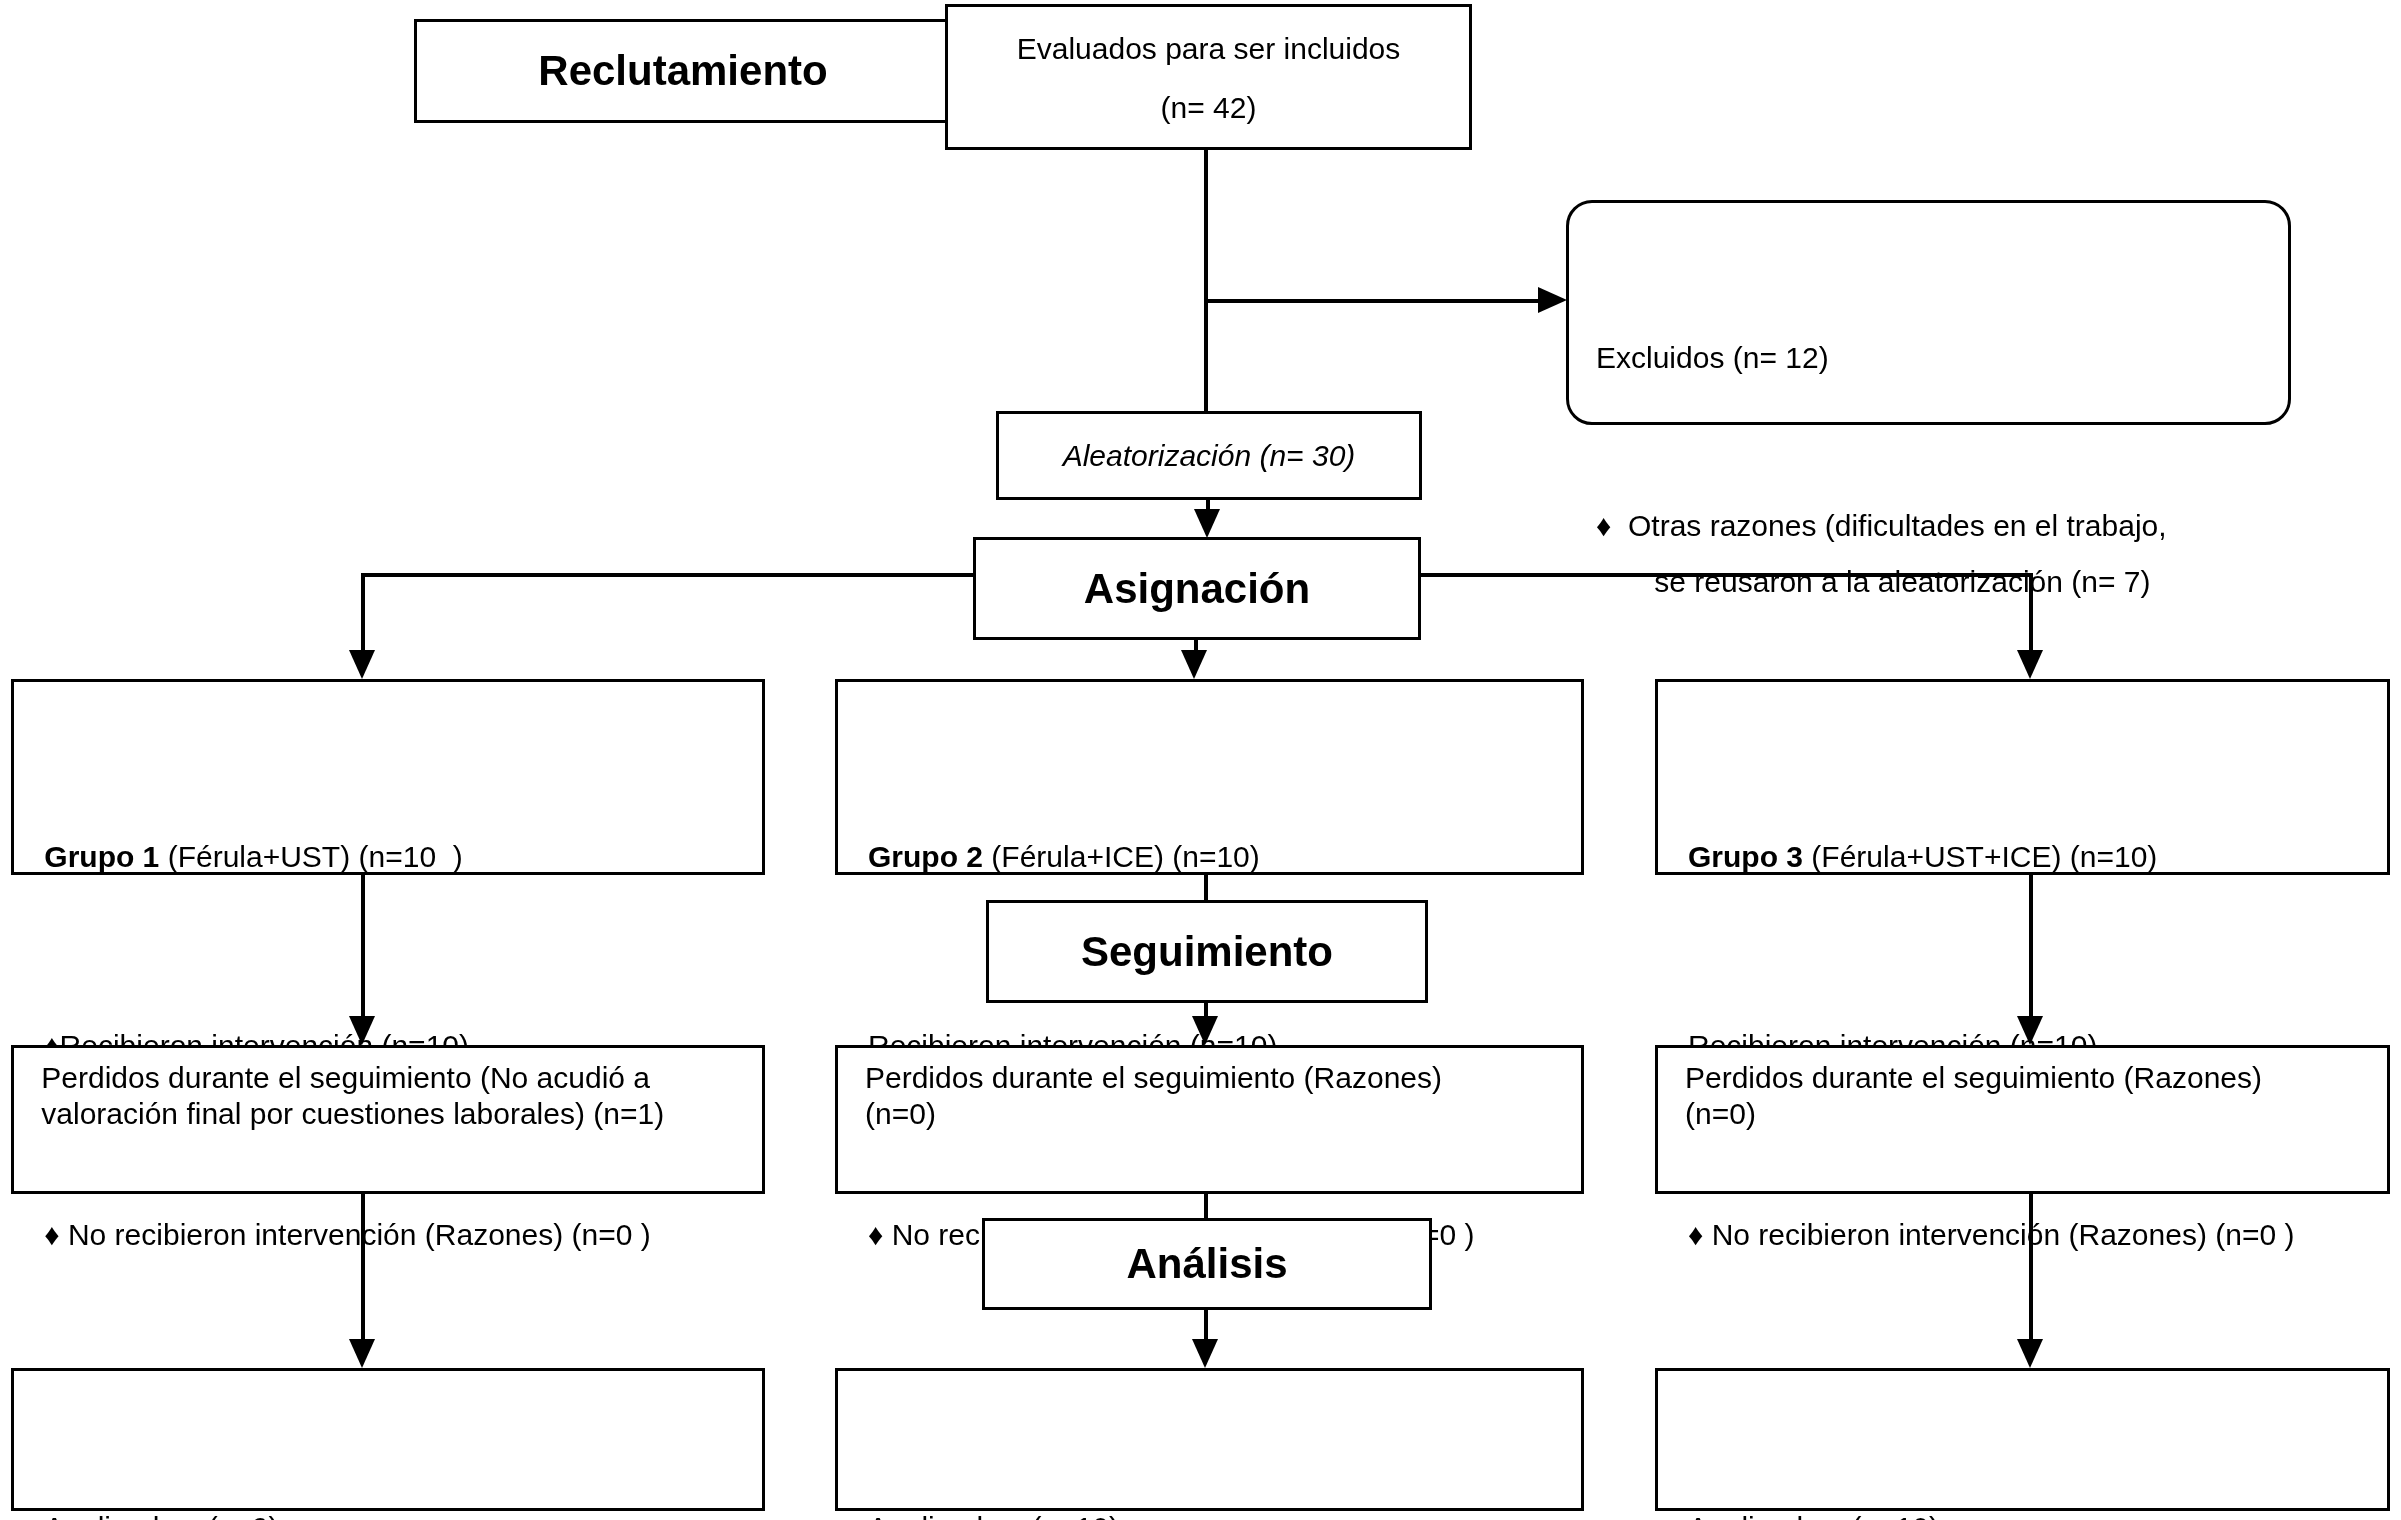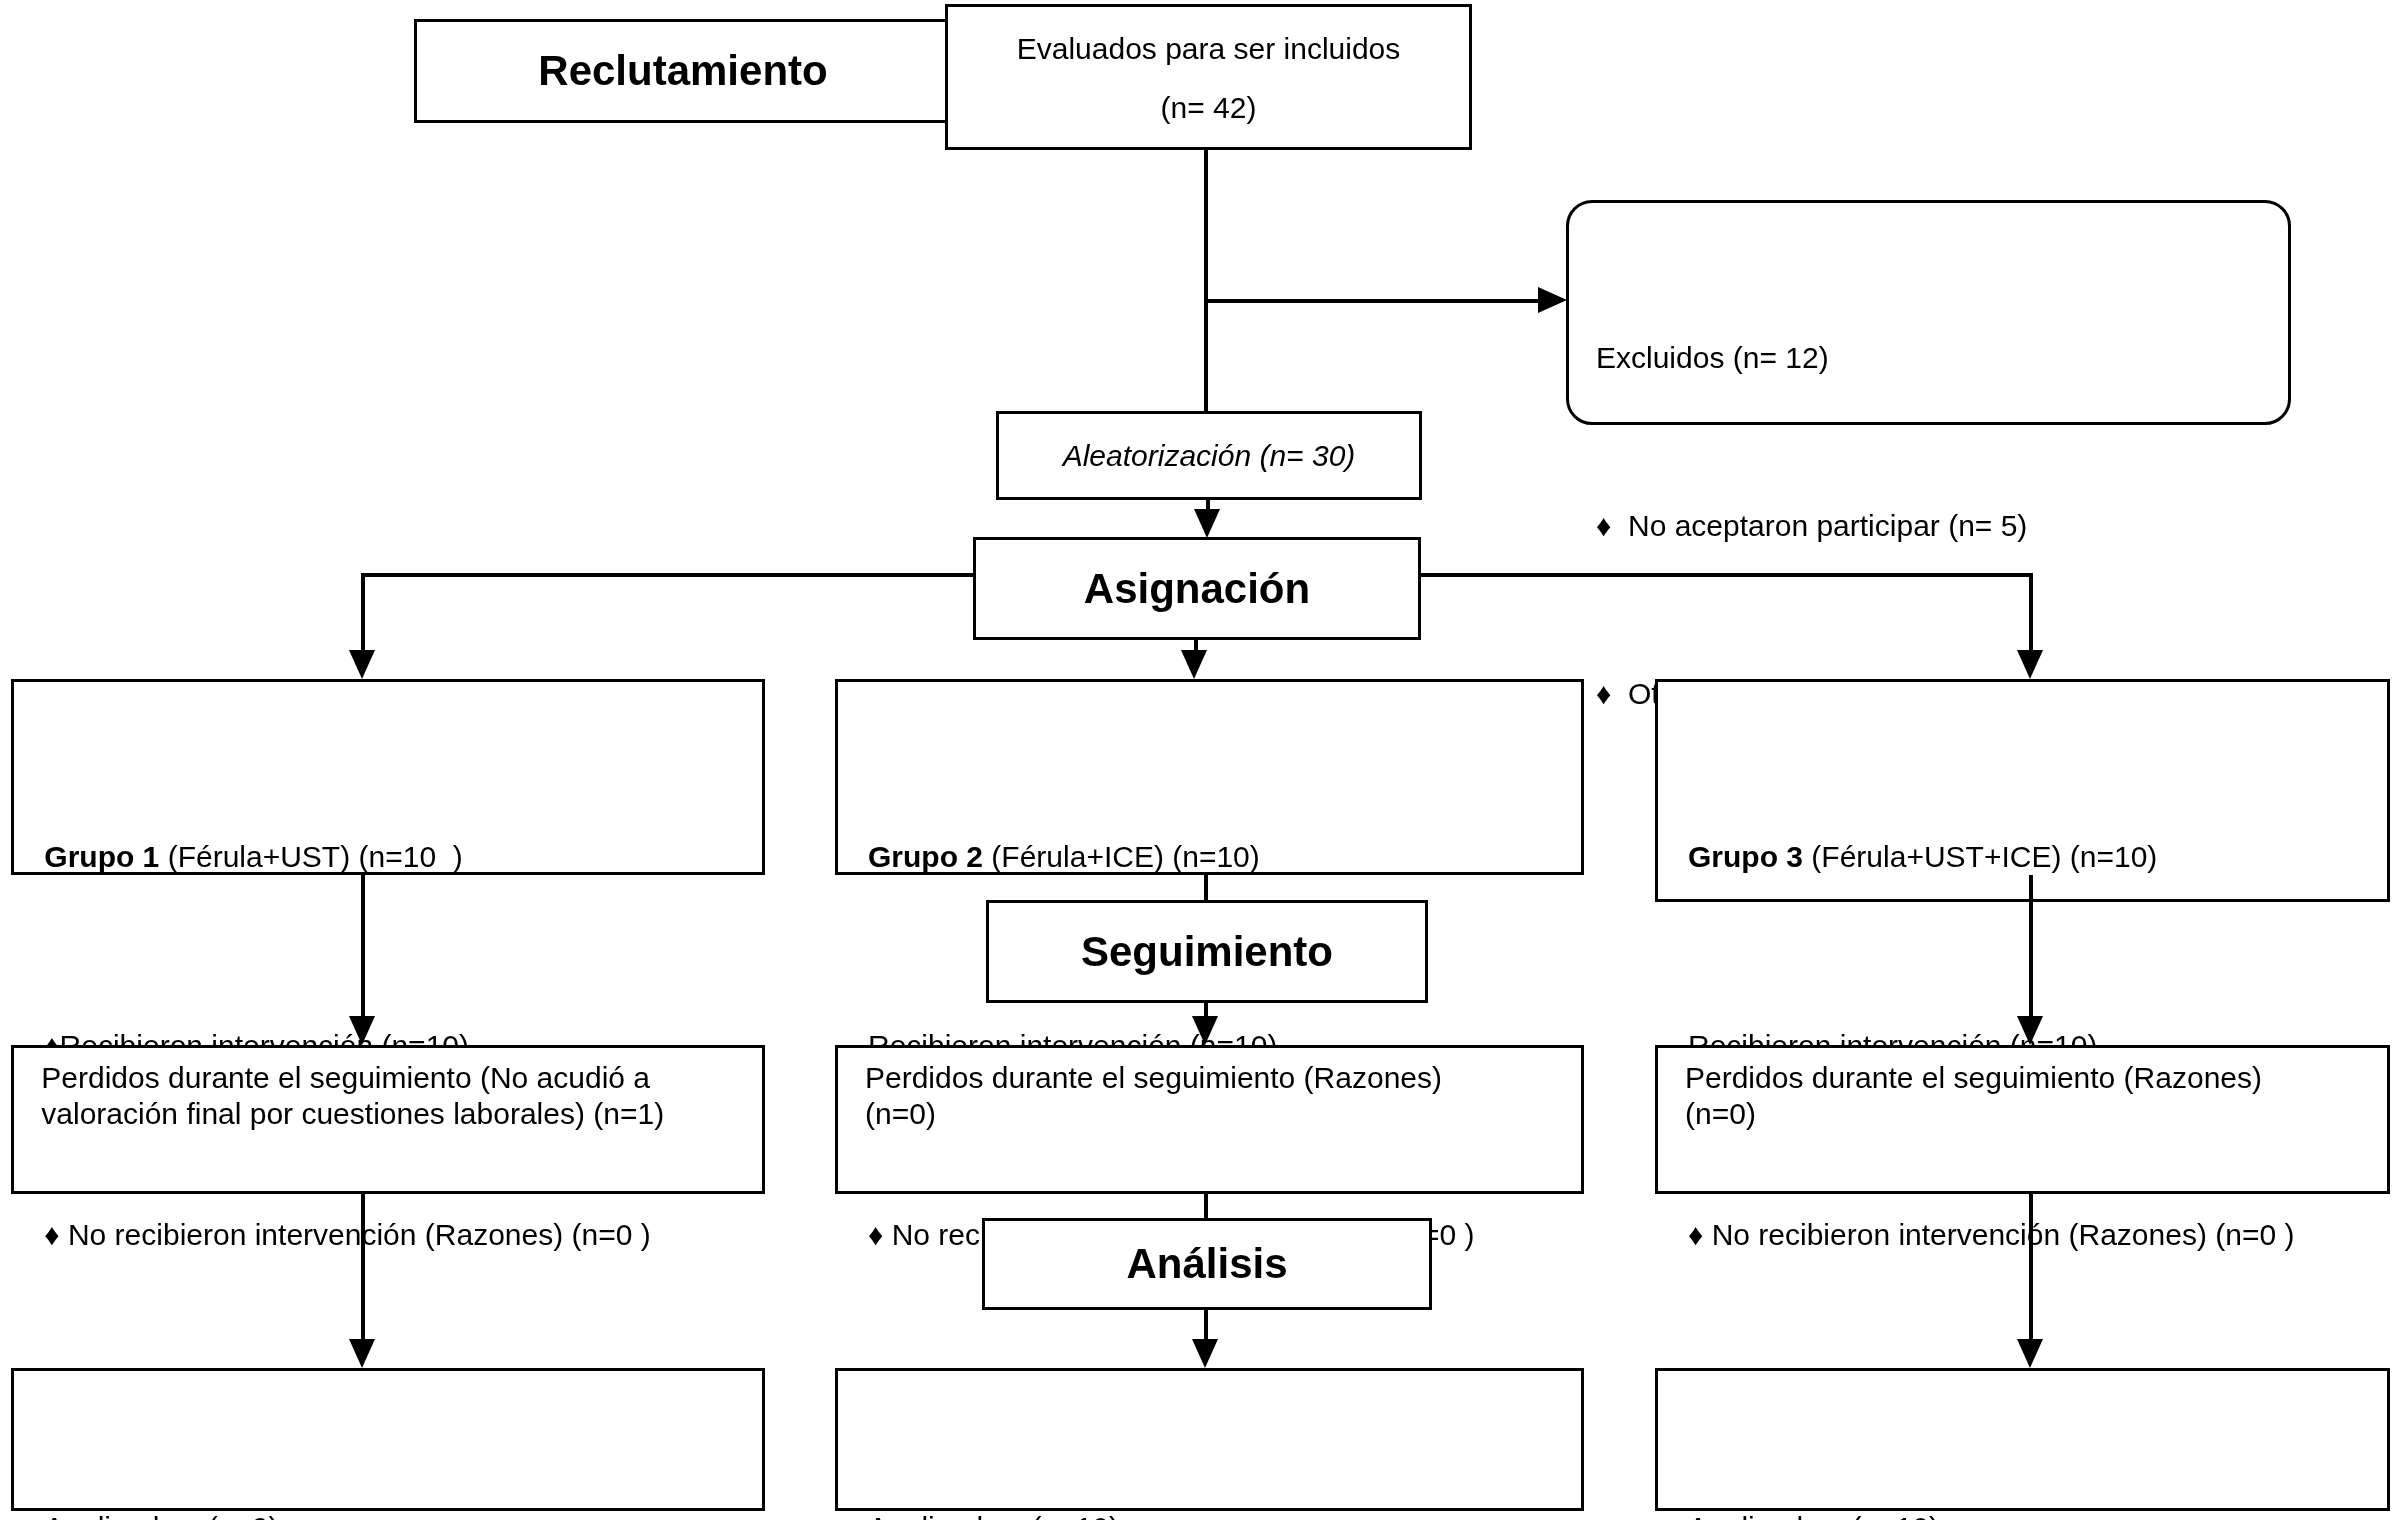--- a/index.html
+++ b/index.html
@@ -83,21 +83,20 @@
   </div>
 
   <div class="vline" style="left:1204px; top:149px; width:3.8px; height:262px;"></div>
 
   <div class="hline" style="left:1204px; top:299px; width:336px; height:3.8px;"></div>
   <div class="arrow-right" style="left:1538px; top:287px;"></div>
 
   <div class="box" style="left:1566px; top:200px; width:725px; height:225px;border-radius:26px;">
     <div class="txt excluidos-txt">
       <div>Excluidos (n= 12)</div>
-      <div>♦  No aceptaron participar (n= 5)</div>
       <div>♦  Otras razones (dificultades en el trabajo,
        se reusaron a la aleatorización (n= 7)</div>
     </div>
   </div>
 
   <div class="box center-txt" style="left:996px; top:411px; width:426px; height:89px;">
     <span class="txt">Aleatorización (n= 30)</span>
   </div>
 
   <div class="vline" style="left:1206px; top:500px; width:3.8px; height:15px;"></div>
@@ -127,21 +126,21 @@
   </div>
 
   <div class="box" style="left:835px; top:679px; width:749px; height:196px;">
     <div class="txt grupo-txt">
       <div><span class="bold">Grupo 2</span><span> (Férula+ICE) (n=10)</span></div>
       <div>Recibieron intervención (n=10)</div>
       <div>♦ No recibieron intervención (Razones) (n=0 )</div>
     </div>
   </div>
 
-  <div class="box" style="left:1655px; top:679px; width:735px; height:223px;">
+  <div class="box" style="left:1655px; top:679px; width:735px; height:196px;">
     <div class="txt grupo-txt">
       <div><span class="bold">Grupo 3</span><span> (Férula+UST+ICE) (n=10)</span></div>
       <div>Recibieron intervención (n=10)</div>
       <div>♦ No recibieron intervención (Razones) (n=0 )</div>
     </div>
   </div>
 
   <div class="vline" style="left:361px; top:875px; width:3.8px; height:145px;"></div>
   <div class="arrow-down" style="left:349px; top:1016px;"></div>
 

